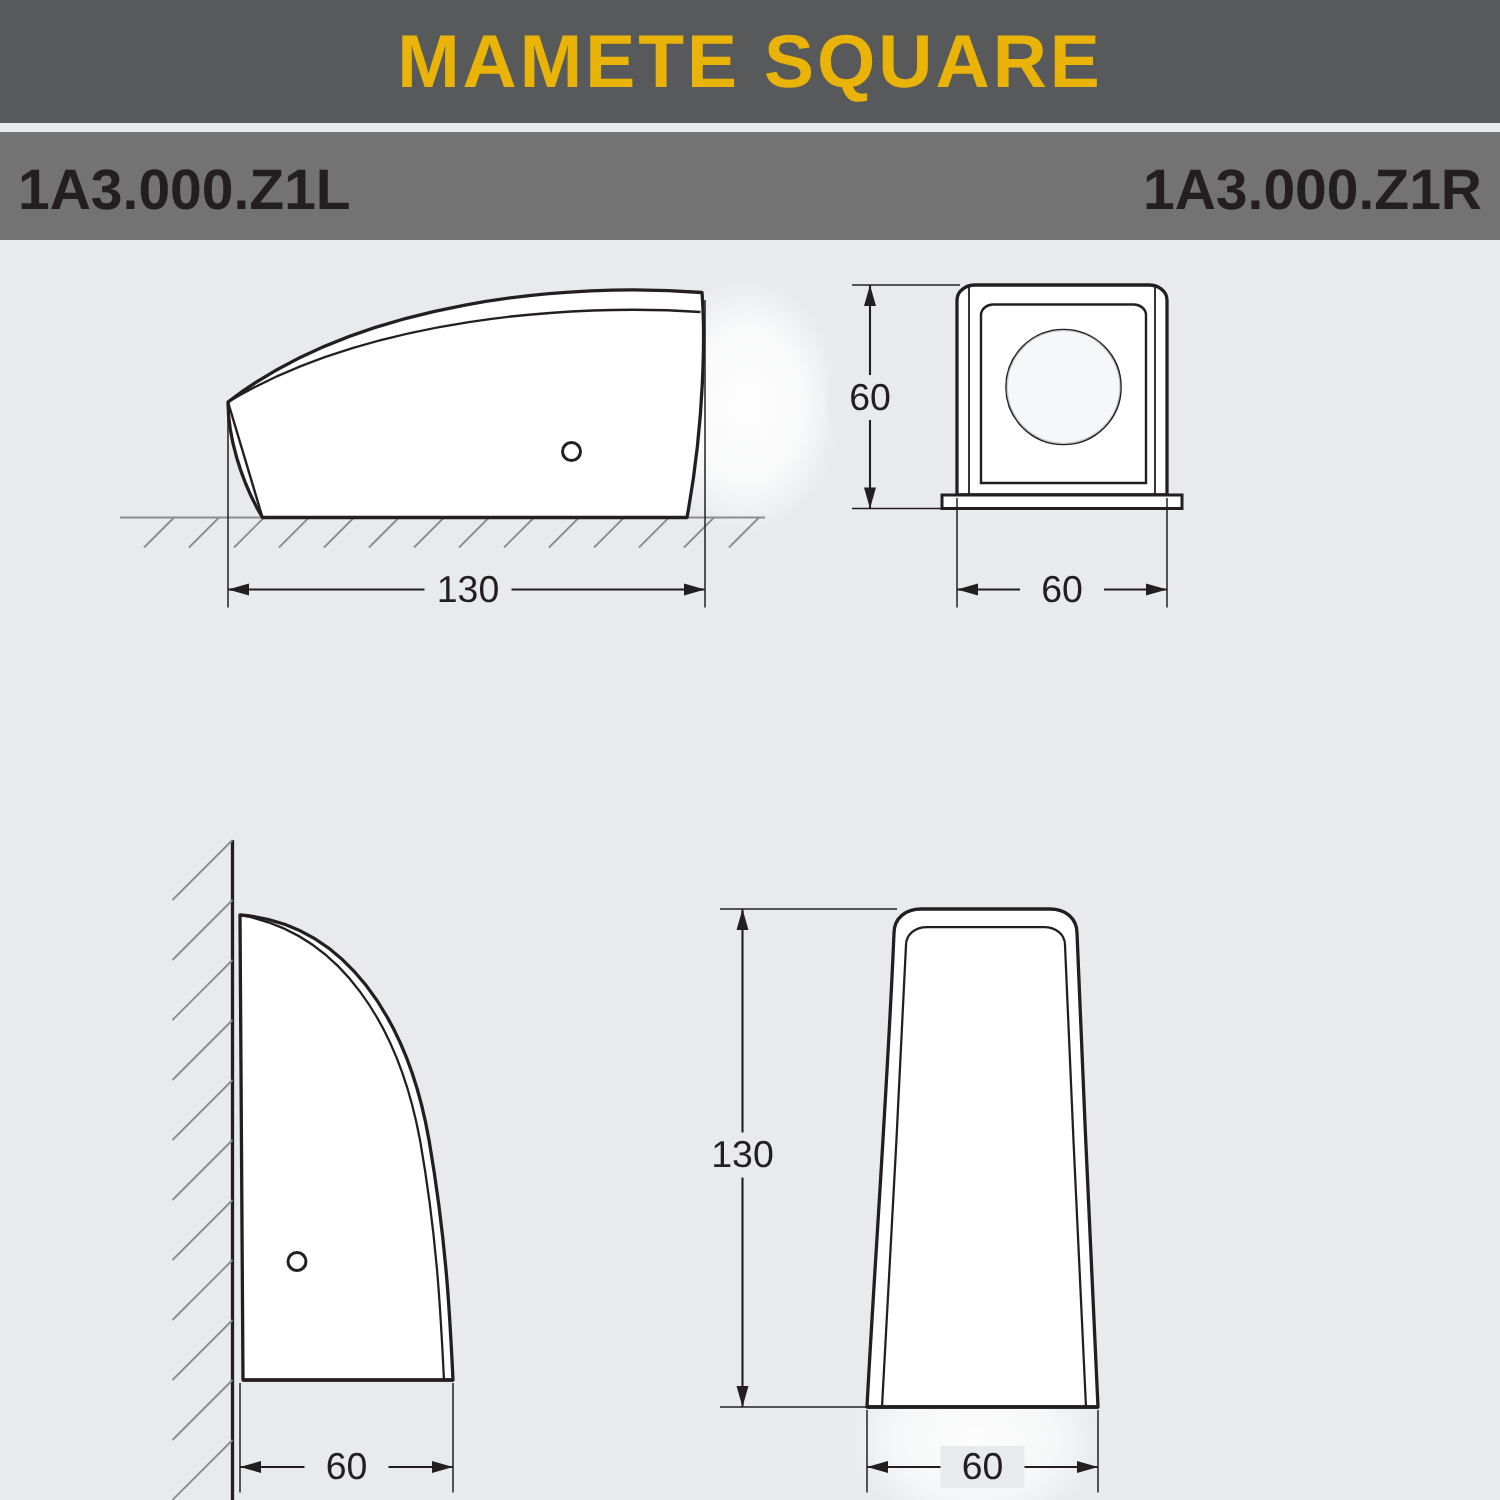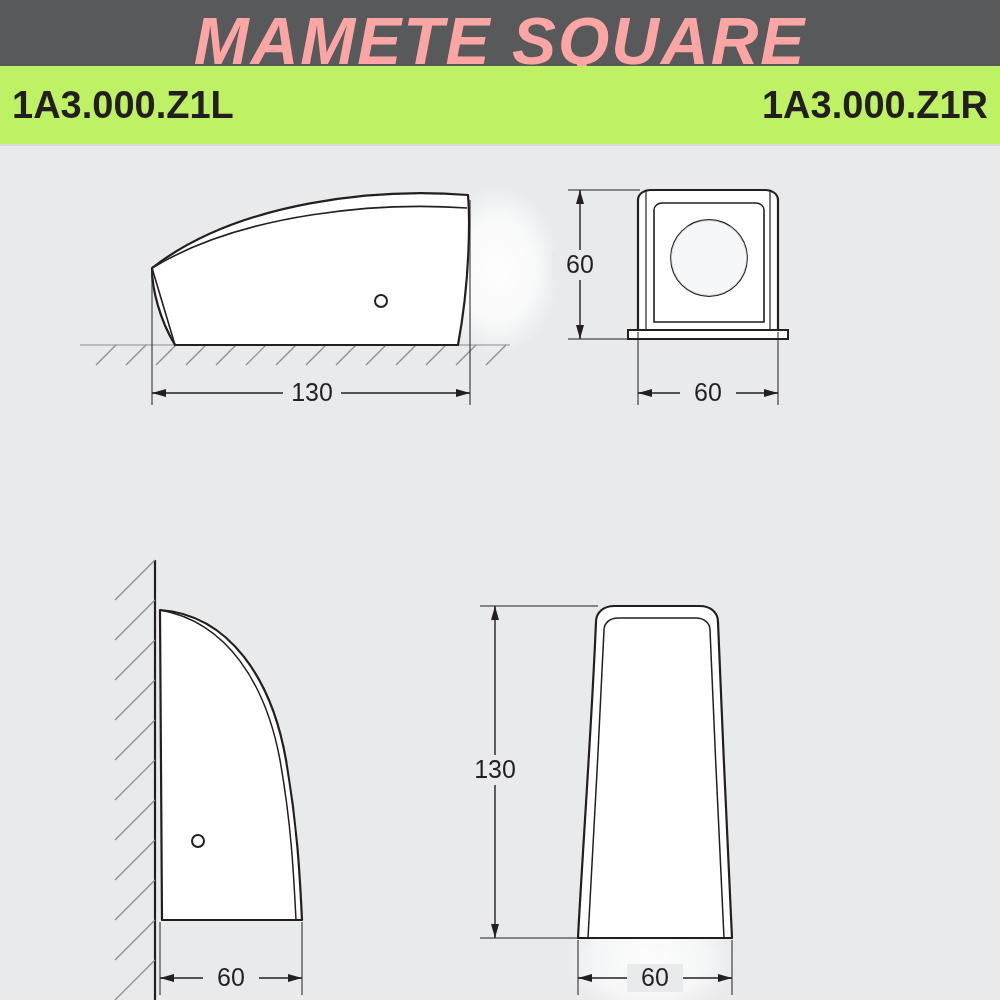--- a/index.html
+++ b/index.html
@@ -23,33 +23,32 @@
     position: absolute;
     left: 0; top: 0;
     width: 1000px;
     height: 82px;
     background: #58595b;
     display: flex;
     align-items: center;
     justify-content: center;
   }
   .title-bar .title {
-    color: #fca5a5;
-    font-size: 66px;
+    color: #eab308;
+    font-size: 50px;
     font-weight: bold;
     letter-spacing: 2px;
     line-height: 1;
-    font-style: italic;
   }
   .codes-bar {
     position: absolute;
-    left: 0; top: 66px;
+    left: 0; top: 88px;
     width: 1000px;
     height: 78px;
-    background: #bef264;
+    background: #737373;
     border-bottom: 2px solid #d7d9db;
   }
   .code-left {
     position: absolute;
     left: 12px; top: 18px;
     font-size: 38px;
     font-weight: bold;
     color: #231f20;
     letter-spacing: 0px;
   }

